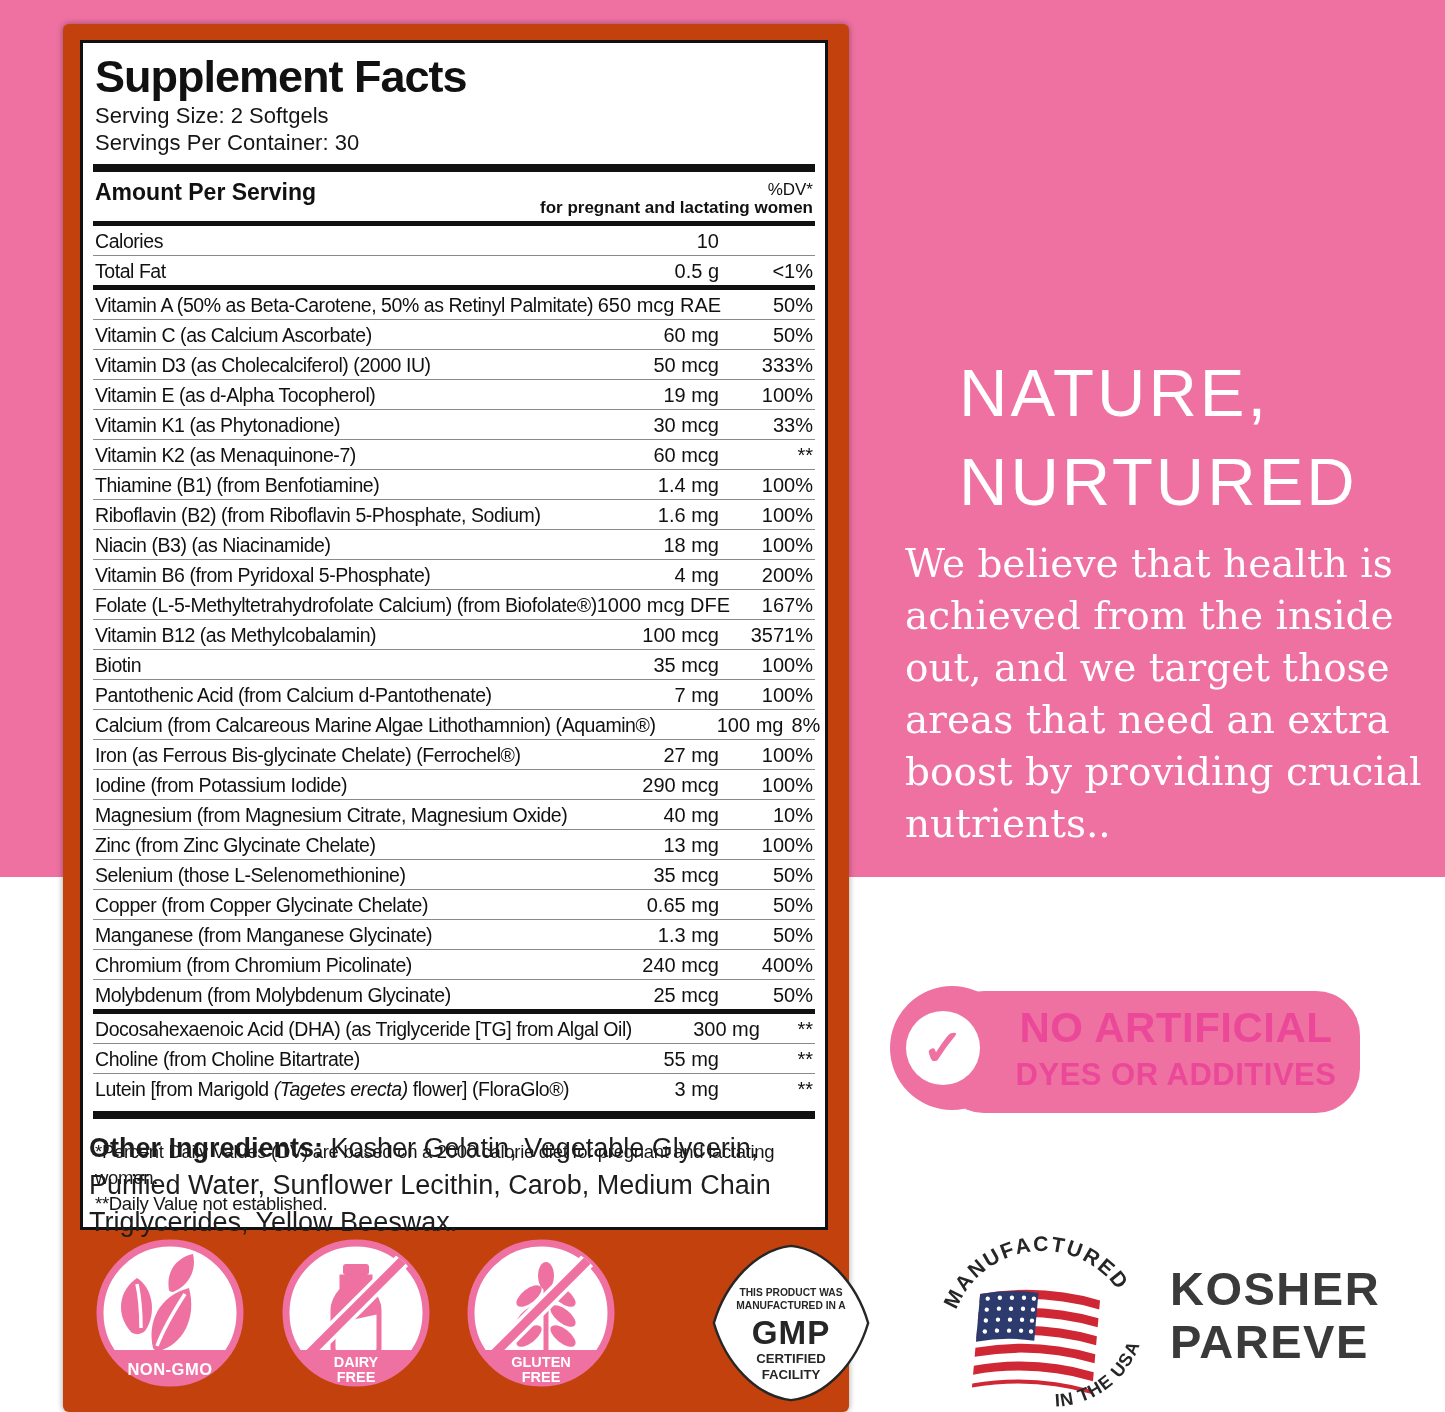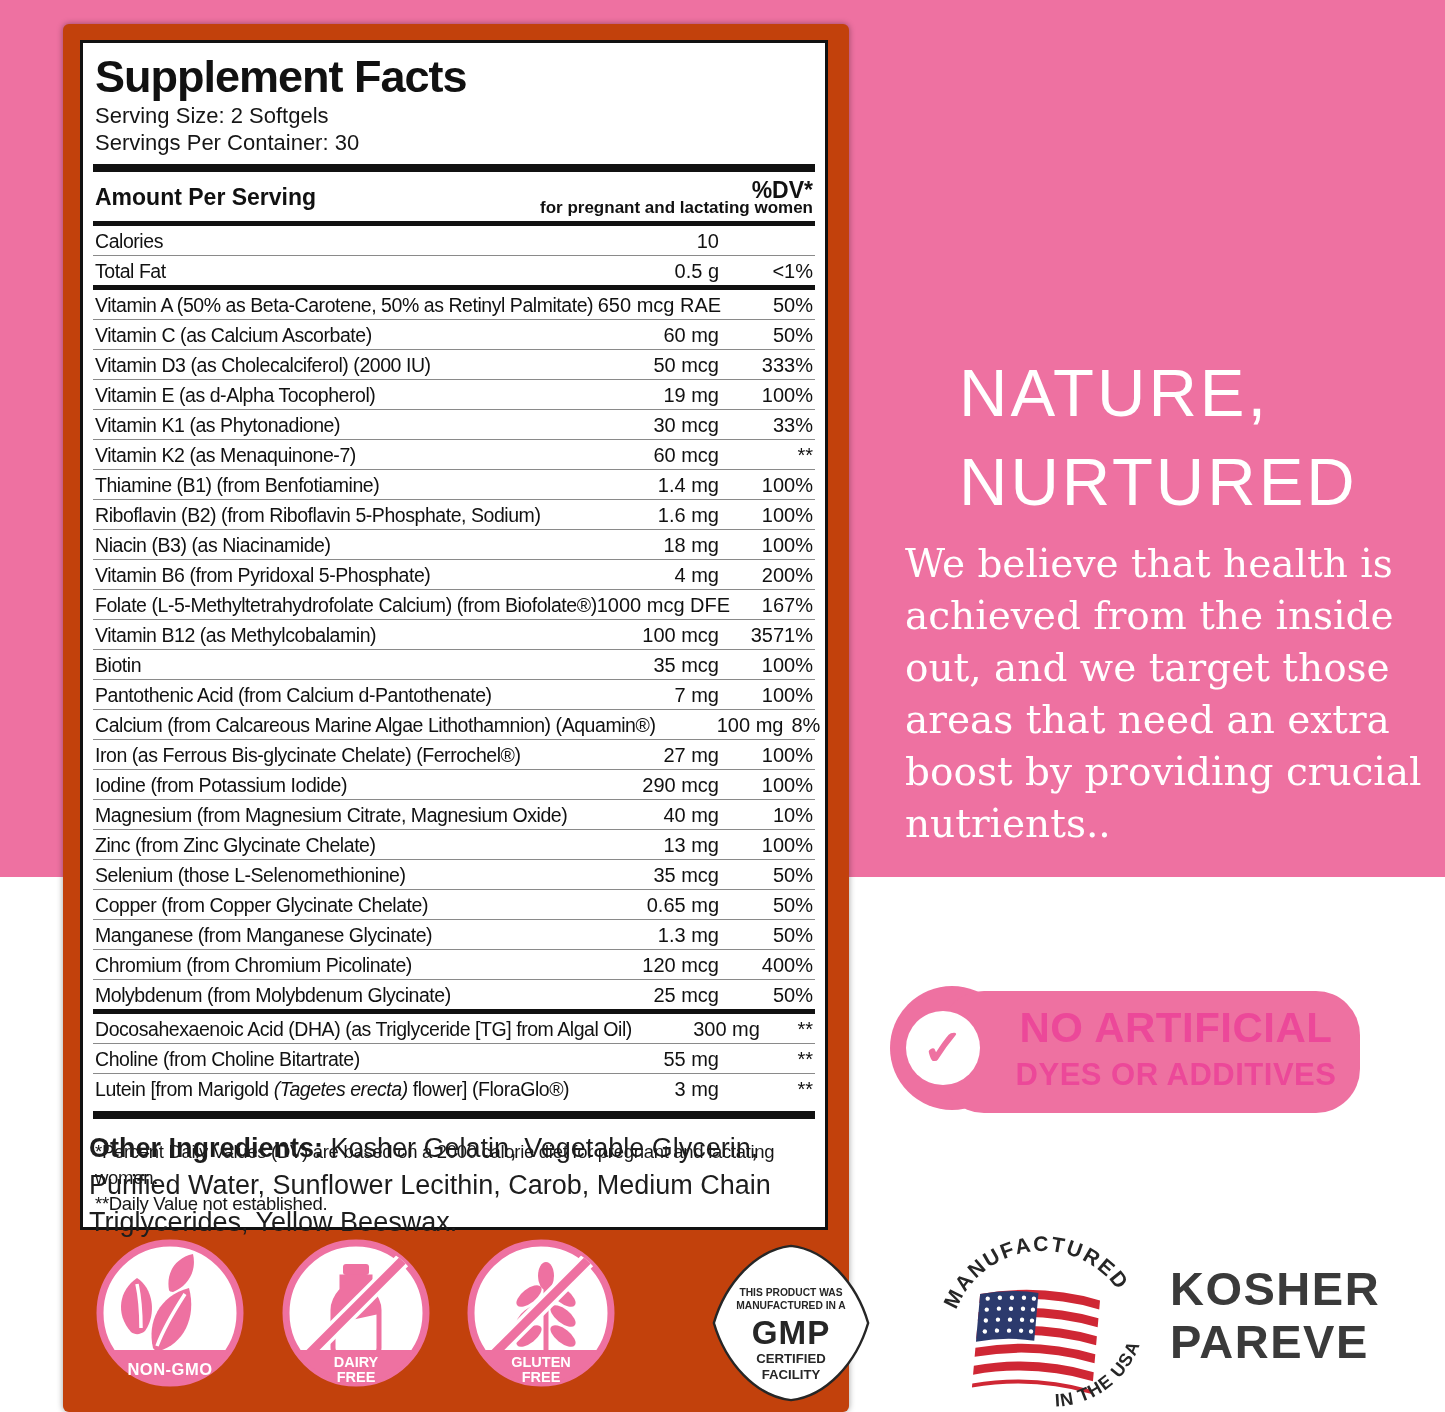--- a/index.html
+++ b/index.html
@@ -9,24 +9,24 @@
   
   .card{position:absolute;left:63px;top:24px;width:786px;height:1388px;background:#c2410c;
         border-radius:6px;box-shadow:0 0 6px rgba(0,0,0,.38);}
   .facts{box-sizing:border-box;position:absolute;left:17px;top:16px;width:748px;
          border:3px solid #111;background:#fff;padding:8px 0 0 0;}
   .facts-title{font-weight:700;font-size:45px;letter-spacing:-1px;margin:2px 12px 2px 12px;line-height:1.05;}
   .serv{font-size:22px;line-height:27px;margin:0 12px;color:#161616;}
   .bar{background:#111;margin:0 10px;}
   .bar8{height:8px;margin-top:8px;}
   .bar5{height:5px;}
-  .hdr{display:flex;justify-content:space-between;align-items:center;margin:0 10px;padding:7px 2px 6px 2px;gap:36px;}
+  .hdr{display:flex;justify-content:space-between;align-items:flex-start;margin:0 10px;padding:7px 2px 6px 2px;gap:36px;}
   .hdr-left{font-weight:700;font-size:23px;}
   .hdr-right{text-align:right;}
-  .hdr-dv{font-weight:700;font-size:23px;line-height:22px;}
+  .hdr-dv{font-weight:400;font-size:17px;line-height:22px;}
   .hdr-sub{font-weight:700;font-size:17px;line-height:14px;}
   .rows{margin:0 10px;}
   .row{display:flex;align-items:baseline;padding:4px 2px 3px 2px;font-size:20px;line-height:22px;}
   .row.sep-hair{border-top:1px solid #8a8a8a;}
   .row.sep-thick{border-top:5px solid #111;}
   .rname{flex:1 1 auto;white-space:nowrap;font-size:19.5px;letter-spacing:-0.45px;}
   .it{font-style:italic;}
   .ramt{white-space:nowrap;text-align:right;min-width:128px;padding-right:8px;}
   .rdv{width:86px;text-align:right;white-space:nowrap;}
   .fnotes{padding:20px 12px 10px 12px;}
@@ -191,21 +191,21 @@
     <span class="ramt">0.65 mg</span>
     <span class="rdv">50%</span>
   </div>
           <div class="row sep-hair">
     <span class="rname"><span>Manganese (from Manganese Glycinate)</span></span>
     <span class="ramt">1.3 mg</span>
     <span class="rdv">50%</span>
   </div>
           <div class="row sep-hair">
     <span class="rname"><span>Chromium (from Chromium Picolinate)</span></span>
-    <span class="ramt">120 mcg</span>
+    <span class="ramt">240 mcg</span>
     <span class="rdv">400%</span>
   </div>
           <div class="row sep-hair">
     <span class="rname"><span>Molybdenum (from Molybdenum Glycinate)</span></span>
     <span class="ramt">25 mcg</span>
     <span class="rdv">50%</span>
   </div>
           <div class="row sep-thick">
     <span class="rname"><span>Docosahexaenoic Acid (DHA) (as Triglyceride [TG] from Algal Oil)</span></span>
     <span class="ramt">300 mg</span>

